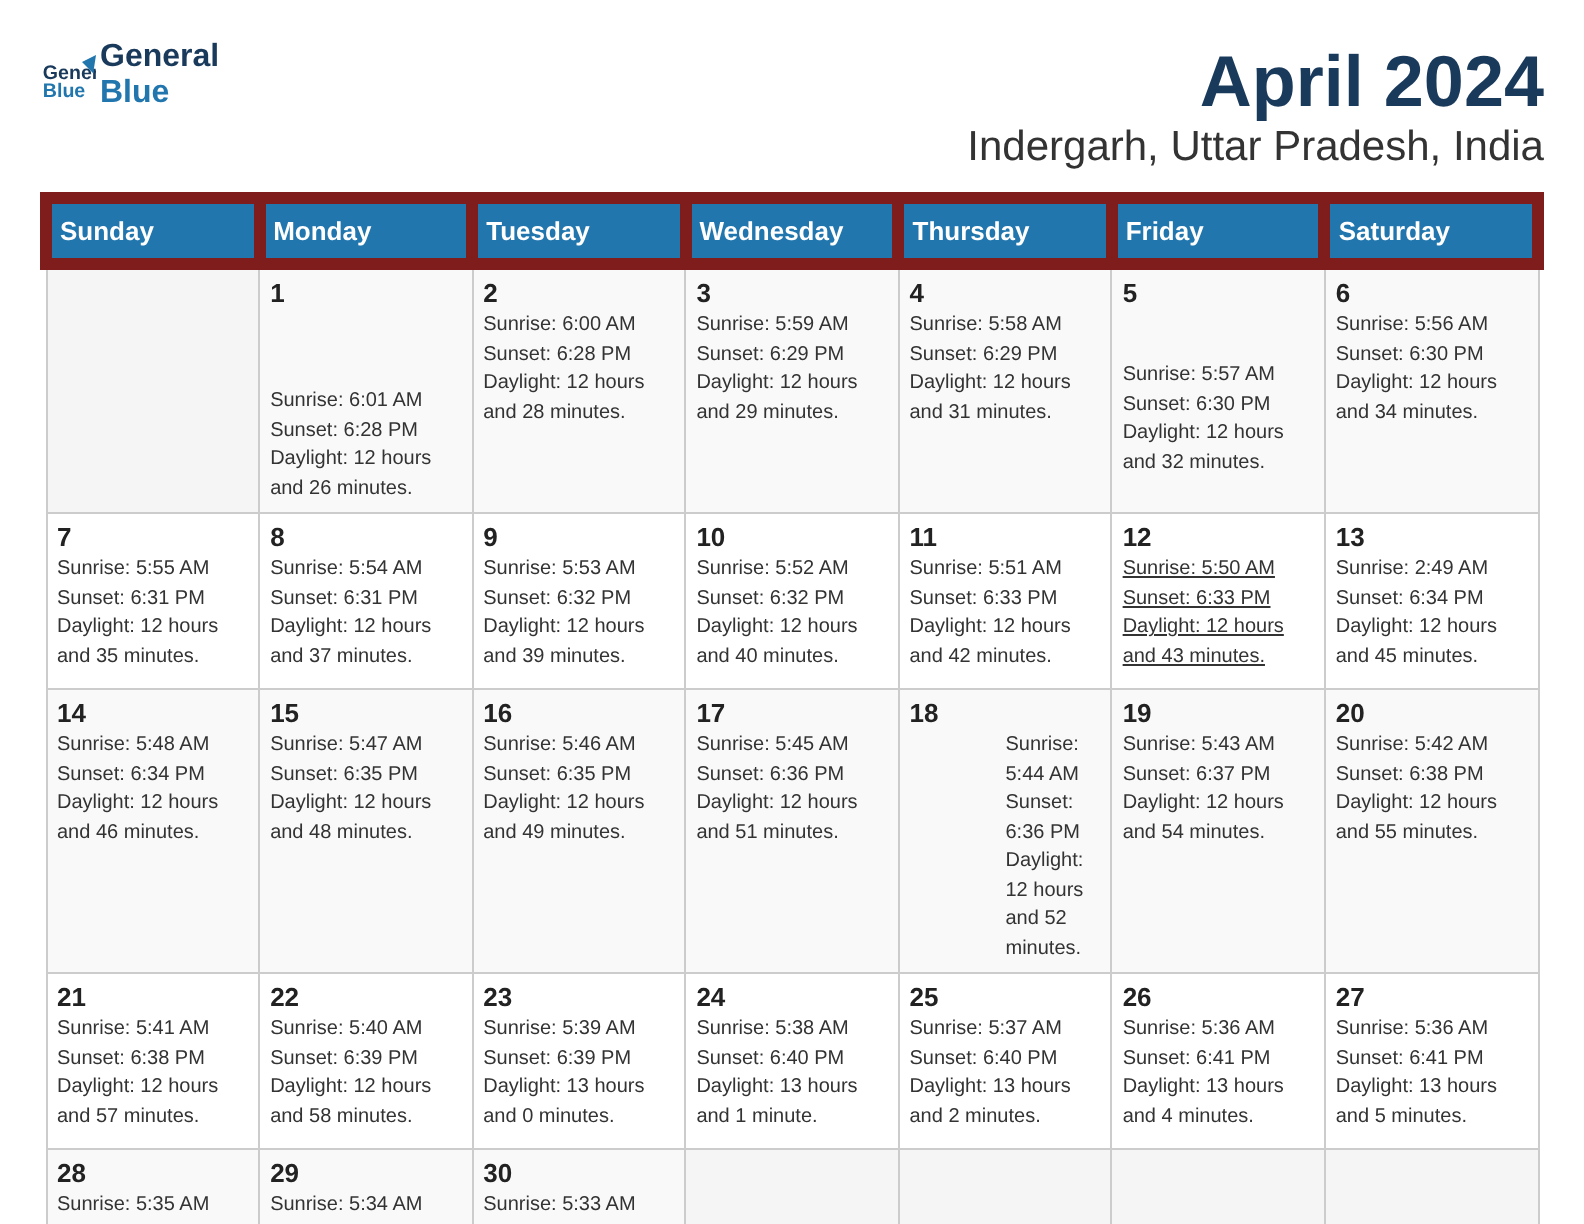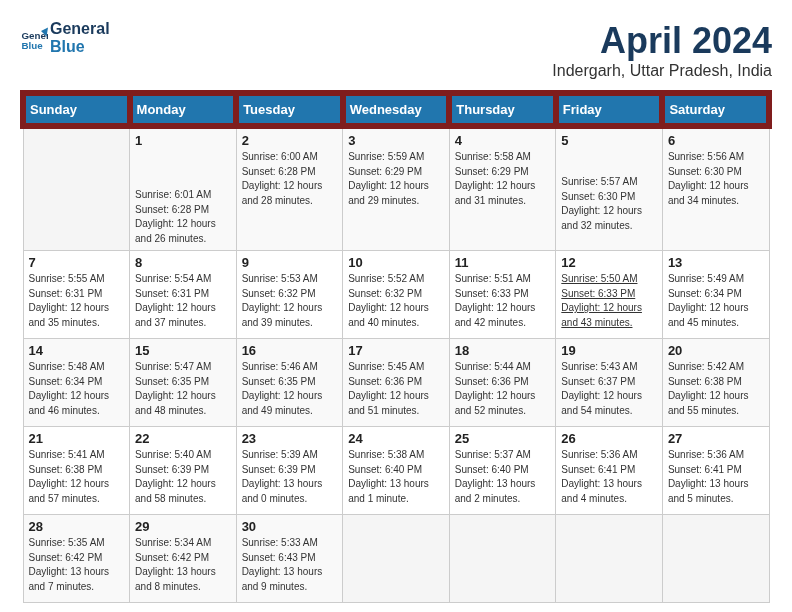--- a/index.html
+++ b/index.html
@@ -27,21 +27,21 @@
     }
     .title-block {
       text-align: right;
     }
     .month-title {
       font-size: 36px;
       font-weight: bold;
       color: #1a3a5c;
     }
     .subtitle {
-      font-size: 16px;
+      font-size: 21px;
       color: #333;
     }
     table {
       width: 100%;
       border-collapse: collapse;
       table-layout: fixed;
     }
     thead tr th {
       background-color: #2176ae;
       color: #fff;
@@ -197,21 +197,21 @@
         </td>
         <td>
           <span class="day-number">12</span>
           <div class="day-info" style="white-space: pre-line; text-decoration: underline;">Sunrise: 5:50 AM
 Sunset: 6:33 PM
 Daylight: 12 hours
 and 43 minutes.</div>
         </td>
         <td>
           <span class="day-number">13</span>
-          <div class="day-info" style="white-space: pre-line;">Sunrise: 5:49 AM
+          <div class="day-info" style="white-space: pre-line;">Sunrise: 2:49 AM
 Sunset: 6:34 PM
 Daylight: 12 hours
 and 45 minutes.</div>
         </td>
       </tr>
       <tr>
         <td>
           <span class="day-number">14</span>
           <div class="day-info" style="white-space: pre-line;">Sunrise: 5:48 AM
 Sunset: 6:34 PM
@@ -234,21 +234,21 @@
         </td>
         <td>
           <span class="day-number">17</span>
           <div class="day-info" style="white-space: pre-line;">Sunrise: 5:45 AM
 Sunset: 6:36 PM
 Daylight: 12 hours
 and 51 minutes.</div>
         </td>
         <td>
           <span class="day-number">18</span>
-          <div class="day-info" style="white-space: pre-line;">Sunrise: 5:44 AM
+          <div class="day-info" style="white-space: pre-line; margin-left: 48px;">Sunrise: 5:44 AM
 Sunset: 6:36 PM
 Daylight: 12 hours
 and 52 minutes.</div>
         </td>
         <td>
           <span class="day-number">19</span>
           <div class="day-info" style="white-space: pre-line;">Sunrise: 5:43 AM
 Sunset: 6:37 PM
 Daylight: 12 hours
 and 54 minutes.</div>

